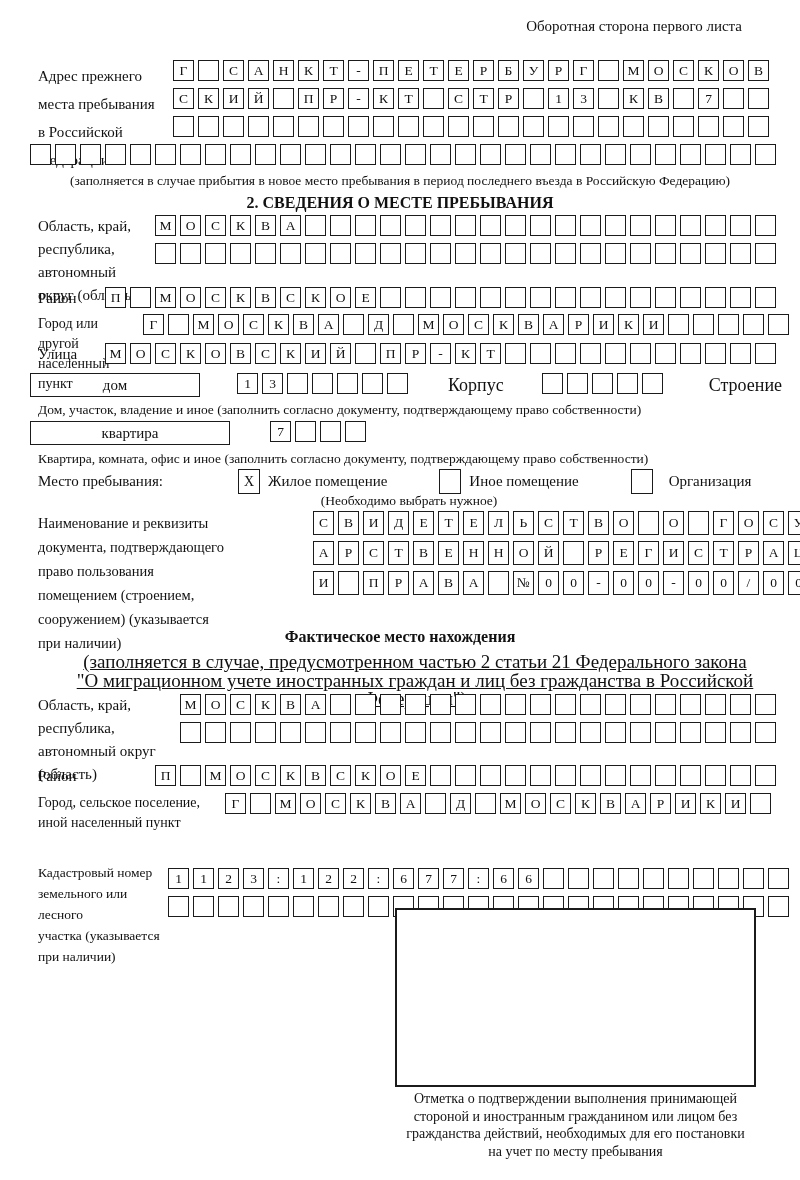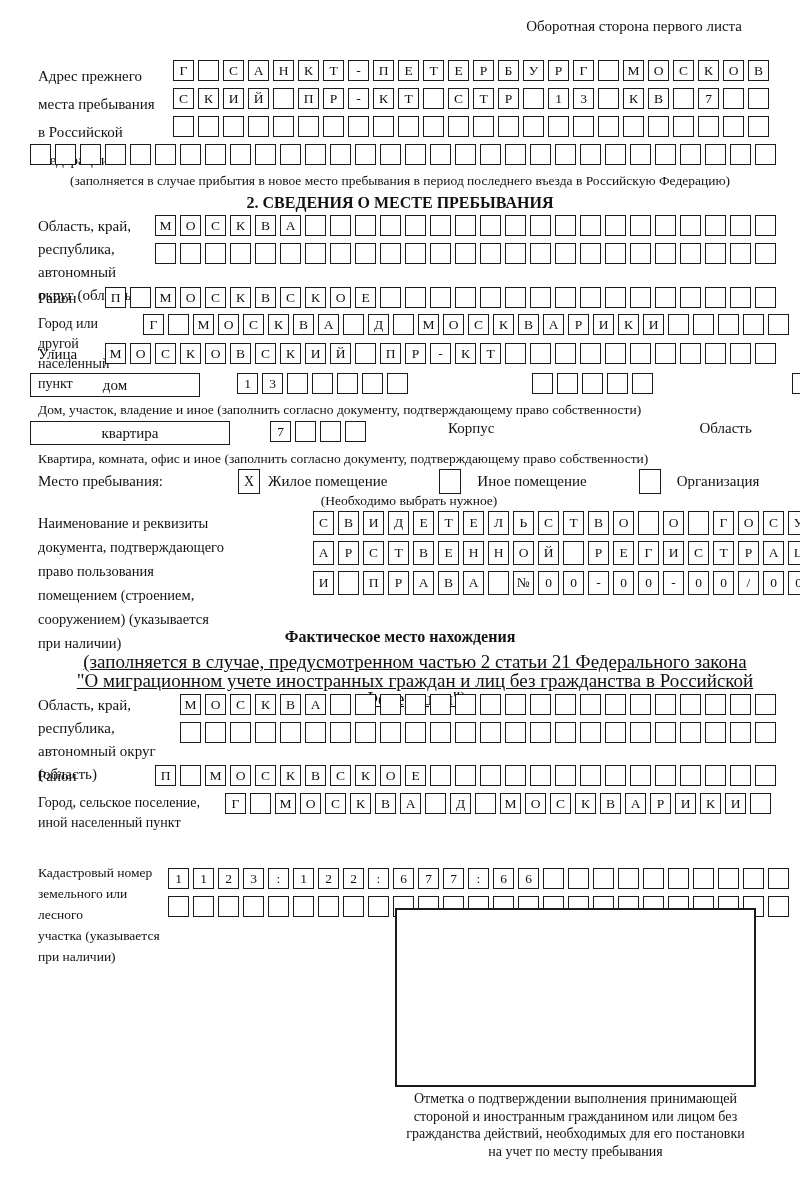--- a/index.html
+++ b/index.html
@@ -24,21 +24,21 @@
   .lb-city{flex:0 0 105px;font-size:14px;line-height:20px;}
   .lb-street{flex:0 0 67px;}
   .lb-doc{flex:0 0 232px;font-size:14.5px;line-height:24px;}
   .lb-fregion{flex:0 0 142px;}
   .lb-fdistrict{flex:0 0 117px;}
   .lb-fcity{flex:0 0 187px;font-size:14px;line-height:20px;}
   .lb-cad{flex:0 0 130px;font-size:13.5px;line-height:21px;}
   .hrow{display:flex;align-items:flex-start;gap:32px;}
   .widebox{height:24px;border:1.7px solid #1b1b1b;box-sizing:border-box;display:flex;
            align-items:center;justify-content:center;font-size:15px;}
-  .inline-label{font-size:15px;padding-top:2px;margin-top:45px;}
+  .inline-label{font-size:18px;padding-top:2px;}
   .chk{width:22px;height:25px;border:1.7px solid #1b1b1b;box-sizing:border-box;display:inline-flex;
        align-items:center;justify-content:center;font-size:14px;flex:0 0 22px;}
   .stay-row{display:flex;align-items:center;}
   .stay-label{font-size:15px;width:200px;flex:0 0 200px;}
   .opt{font-size:15px;}
   .stamp-box{border:2px solid #1b1b1b;background:#fff;}
   .caption{font-size:14px;line-height:17.5px;text-align:center;white-space:pre-line;}
   .fact-note{font-size:19px;line-height:18px;text-align:center;width:100%;padding-left:30px;box-sizing:border-box;text-decoration:underline;}
 </style>
 </head>
@@ -346,21 +346,21 @@
         <span class="cell"></span>
       </div>
     <span class="inline-label" style="margin-left:8px;">Корпус</span>
     <div class="boxrow" style="margin-left:6px;">
         <span class="cell"></span>
         <span class="cell"></span>
         <span class="cell"></span>
         <span class="cell"></span>
         <span class="cell"></span>
       </div>
-    <span class="inline-label" style="margin-left:14px;">Область</span>
+    <span class="inline-label" style="margin-left:14px;">Строение</span>
     <div class="boxrow" style="margin-left:8px;">
         <span class="cell">1</span>
         <span class="cell"></span>
         <span class="cell"></span>
         <span class="cell"></span>
       </div>
   </div>
   <div class="abs note-left" style="top:402px;left:38px;">Дом, участок, владение и иное (заполнить согласно документу, подтверждающему право собственности)</div>
 
   <div class="abs hrow" style="top:421px;left:30px;">
@@ -378,21 +378,21 @@
 
   <div class="abs stay-row" style="top:469px;left:38px;">
     <span class="stay-label">Место пребывания:</span>
     <span class="chk">
       <span>X</span>
     </span>
     <span class="opt" style="margin-left:8px;">Жилое помещение</span>
     <span class="chk" style="margin-left:52px;">
       <span></span>
     </span>
-    <span class="opt" style="margin-left:16px;">Иное помещение</span>
+    <span class="opt" style="margin-left:8px;">Иное помещение</span>
     <span class="chk" style="margin-left:52px;">
       <span></span>
     </span>
     <span class="opt" style="margin-left:16px;">Организация</span>
   </div>
   <div class="abs note" style="top:493px;padding-left:18px;">(Необходимо выбрать нужное)</div>
 
   <div class="abs field" style="top:511px;left:38px;gap:43px;">
     <div class="label lb-doc">Наименование и реквизиты
 документа, подтверждающего

